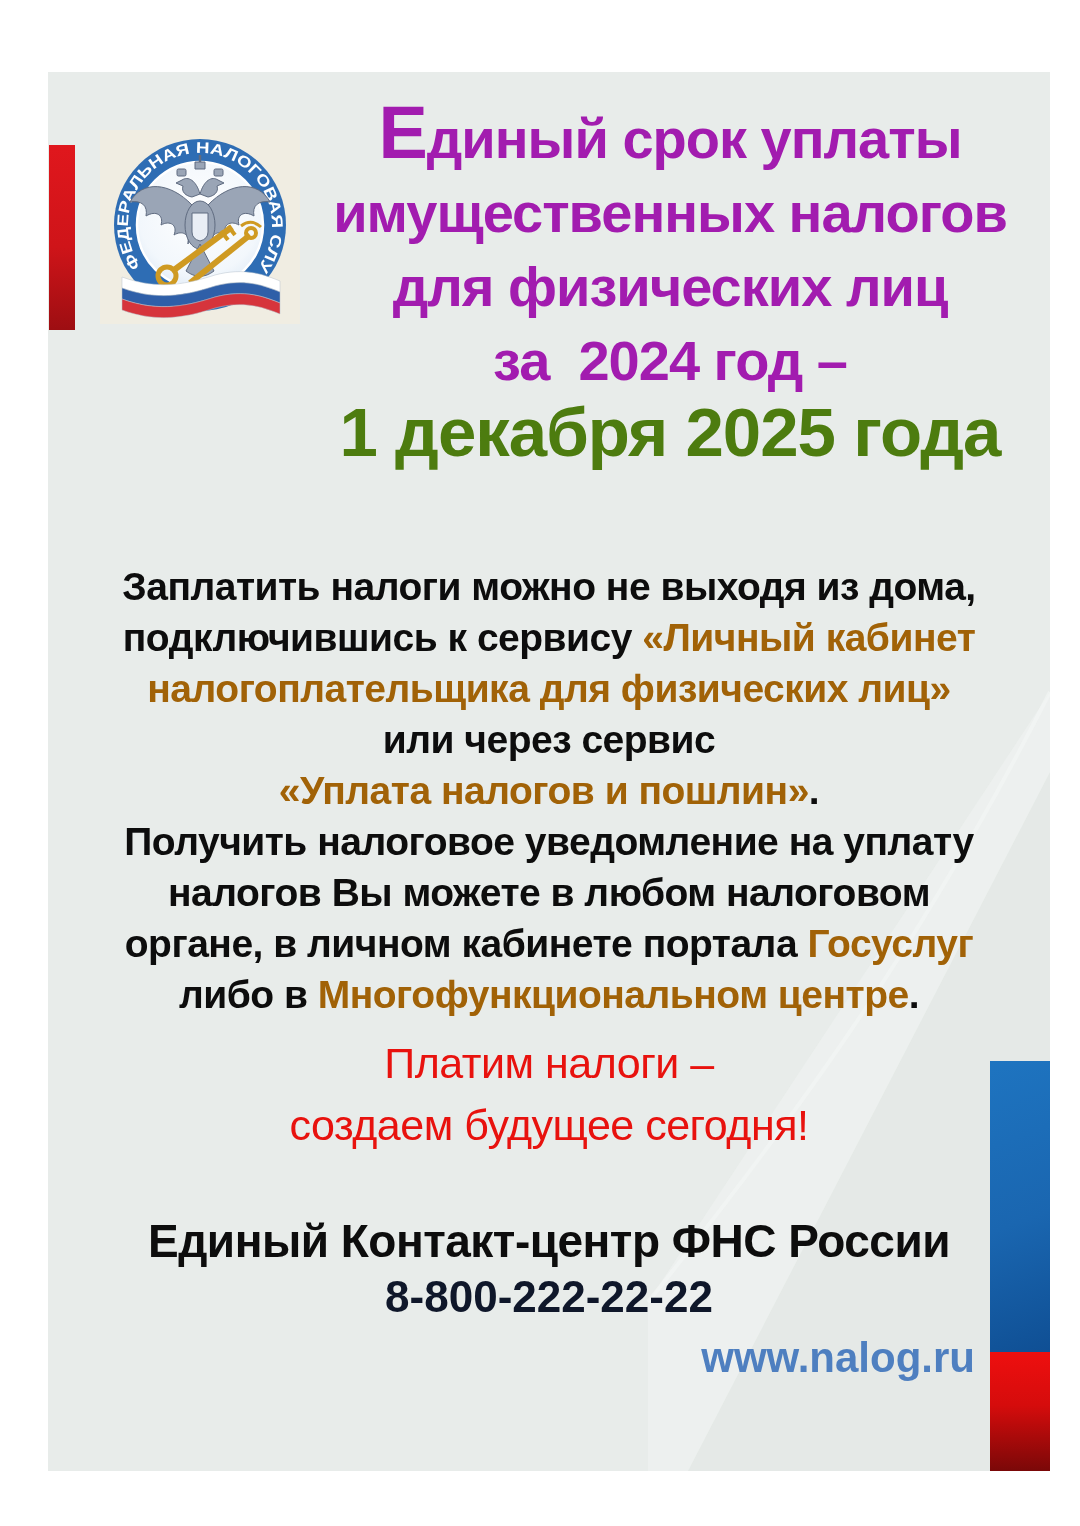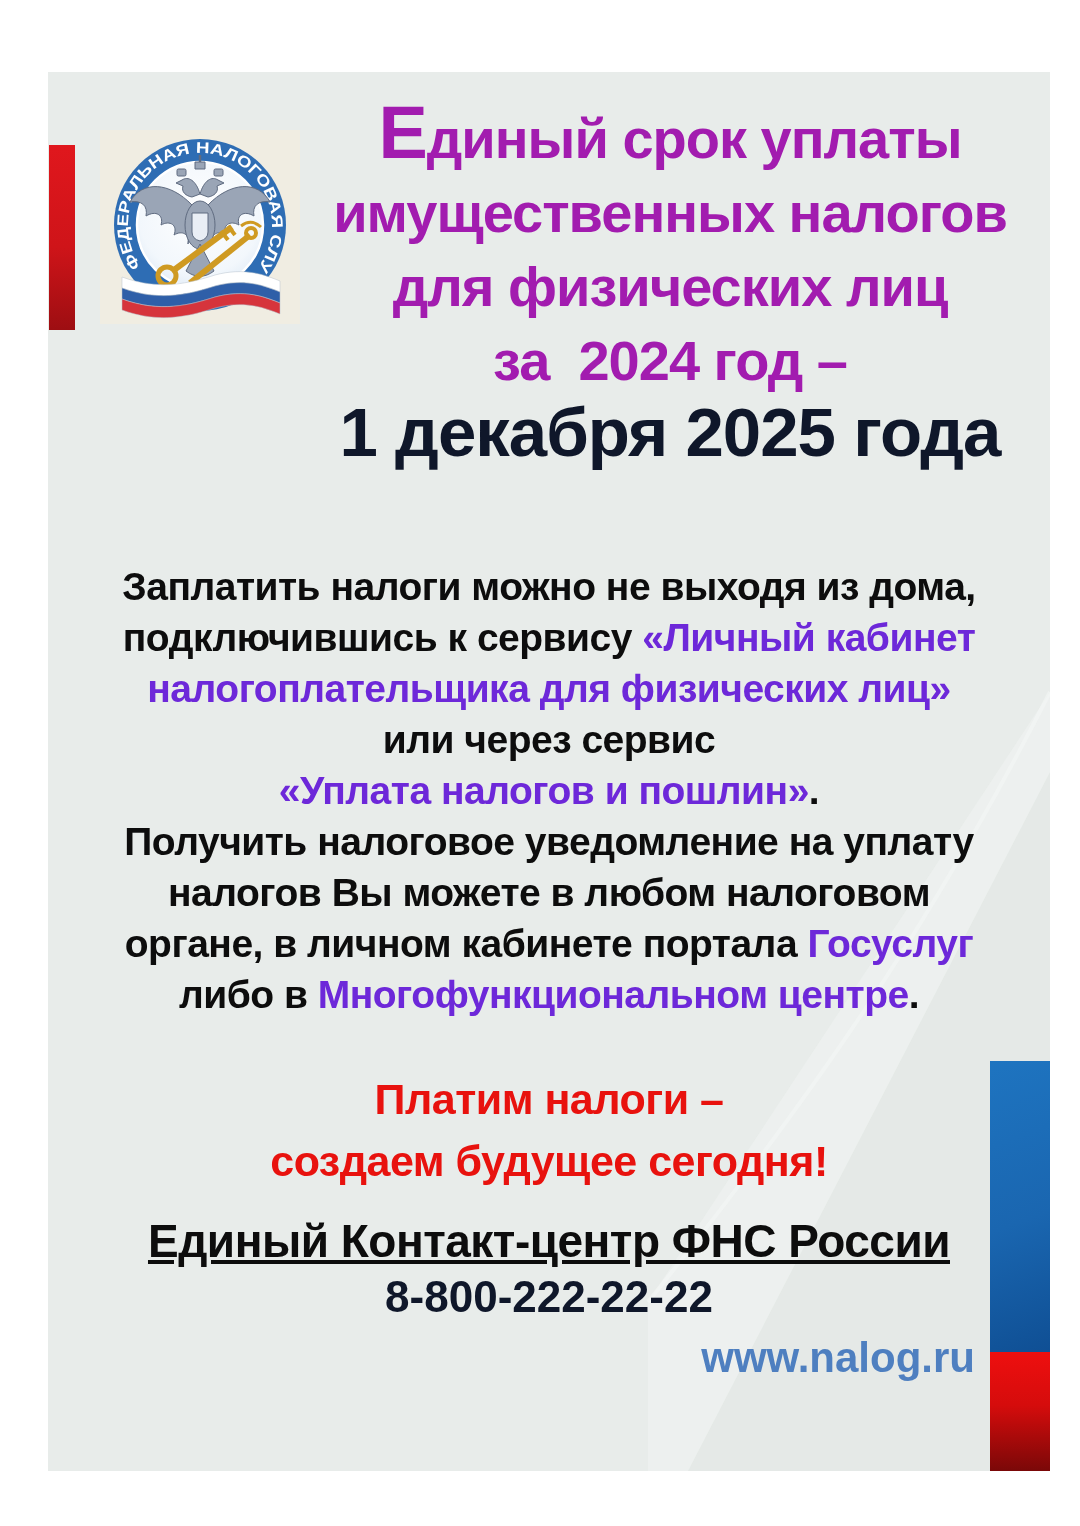--- a/index.html
+++ b/index.html
@@ -18,35 +18,35 @@
   }
   .logo-box{position:absolute;left:52px;top:58px;width:200px;height:194px;}
   .title{
     position:absolute;left:250px;top:24px;width:744px;text-align:center;
     font-weight:bold;font-size:56px;line-height:74px;color:#a21caf;letter-spacing:-1px;
   }
   .title-line{white-space:pre;}
   .title-line:first-child::first-letter{font-size:1.32em;}
   .deadline{
     position:absolute;left:250px;top:318px;width:744px;text-align:center;
-    font-weight:bold;font-size:69px;line-height:86px;color:#0f172a;letter-spacing:-1px;
+    font-weight:bold;font-size:69px;line-height:86px;color:#4d7c0f;letter-spacing:-1px;
   }
   .body-text{
     position:absolute;left:18px;top:489px;width:966px;text-align:center;
     font-weight:bold;font-size:39px;line-height:51px;color:#0d0d0d;letter-spacing:-0.5px;
   }
   .seg-dark{color:#0d0d0d;margin-top:12px;}
-  .seg-link{color:#6d28d9;text-align:right;}
+  .seg-link{color:#a16207;text-align:right;}
   .slogan{
     position:absolute;left:18px;top:960px;width:966px;text-align:center;
-    font-weight:bold;font-size:43px;line-height:62px;color:#e8120e;letter-spacing:-0.5px;margin-top:36px;
+    font-weight:normal;font-size:43px;line-height:62px;color:#e8120e;letter-spacing:-0.5px;
   }
   .contact-label{
     position:absolute;left:18px;top:1142px;width:966px;text-align:center;
-    font-weight:bold;font-size:46px;color:#0d0d0d;letter-spacing:-0.5px;text-decoration:underline;
+    font-weight:bold;font-size:46px;color:#0d0d0d;letter-spacing:-0.5px;
   }
   .phone{
     position:absolute;left:18px;top:1200px;width:966px;text-align:center;
     font-weight:bold;font-size:44px;color:#0f172a;
   }
   .website{
     position:absolute;left:36px;top:1262px;width:891px;text-align:right;
     font-weight:bold;font-size:42px;color:#4e7fc0;
   }
   .bar-right{position:absolute;left:942px;top:989px;width:60px;height:410px;}

